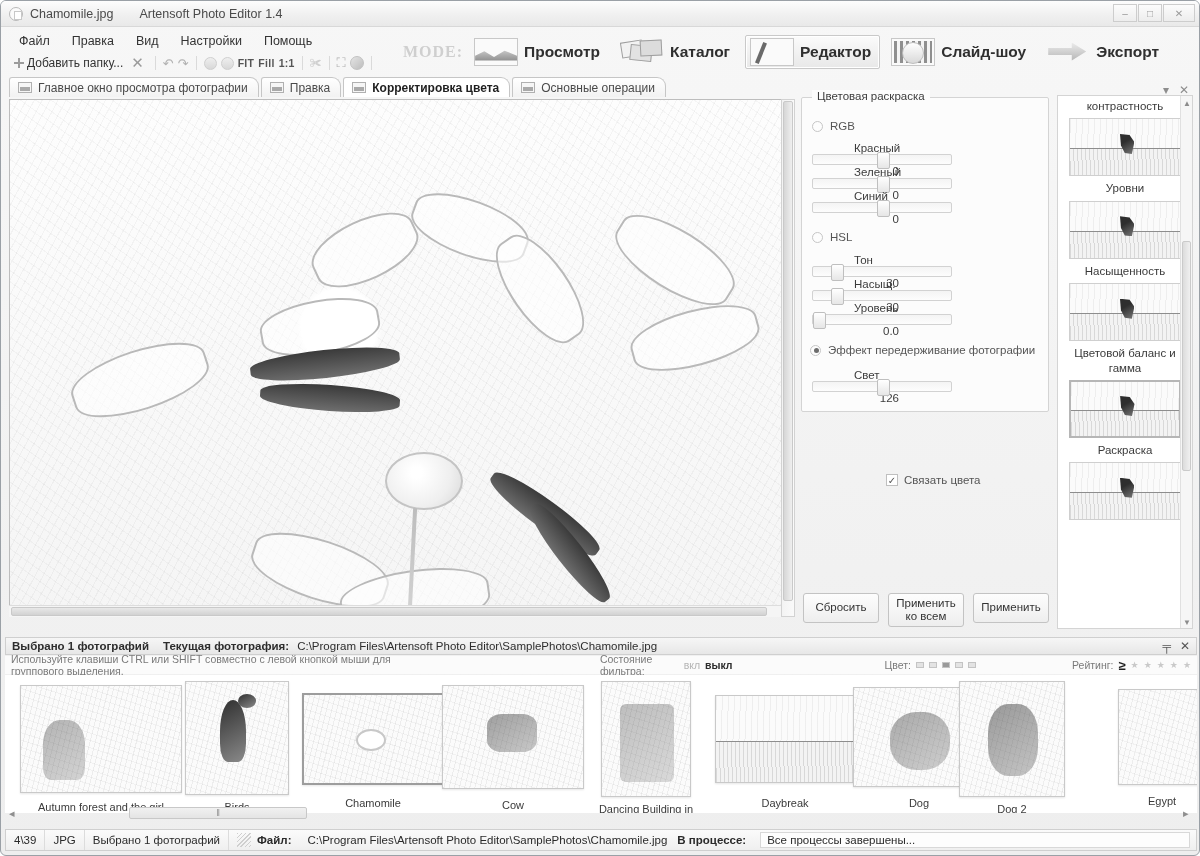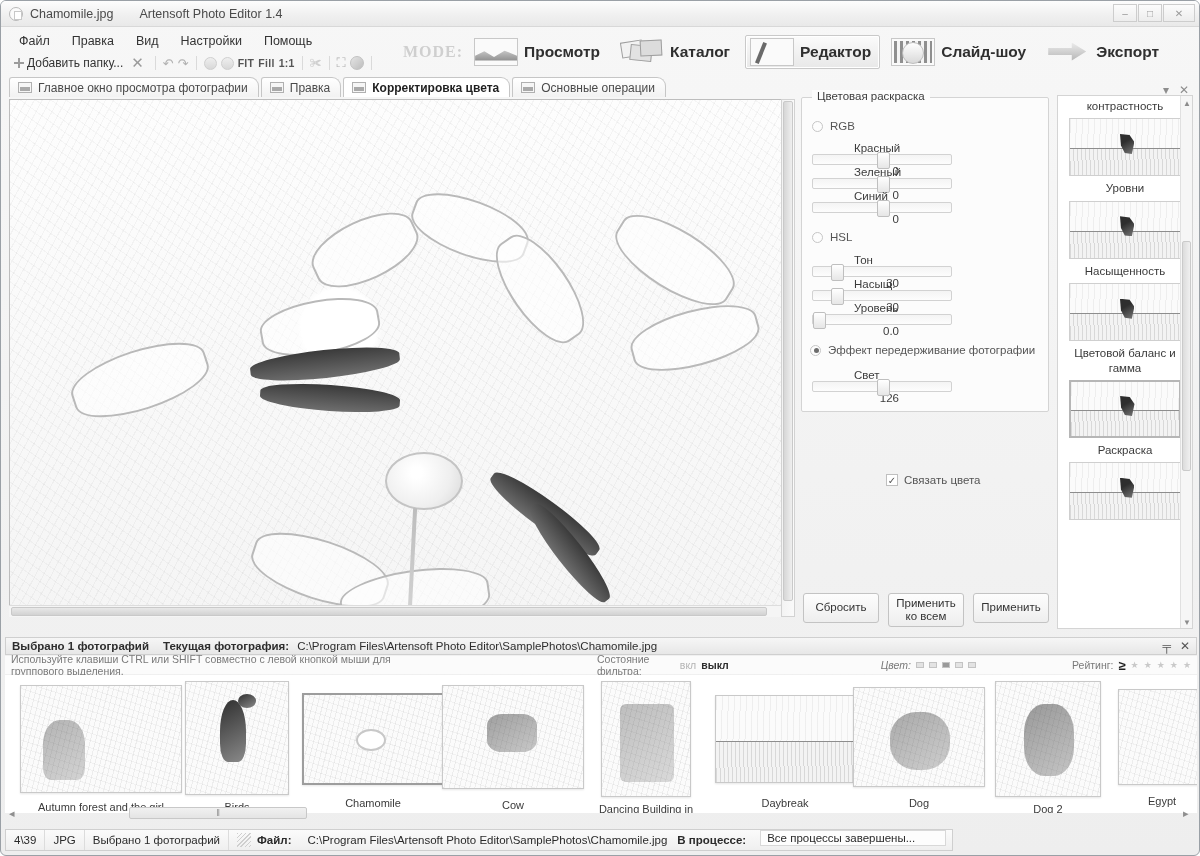--- a/index.html
+++ b/index.html
@@ -302,21 +302,21 @@
 
   #dock-subbar{
     position:absolute;left:4px;top:655px;width:1192px;height:18px;
     display:flex;align-items:center;padding:0 6px;font-size:10.5px;color:#7a7a7a;
     background:#fbfbfb;
   }
   .sub-grp{ display:flex;align-items:center;gap:5px; }
   #filter-state{ margin-left:162px; }
   #filter-state .on{ color:#b4b4b4; }
   #filter-state .off{ color:#2d2d2d;font-weight:bold; }
-  #color-grp{ margin-left:152px;font-style:italic; }
+  #color-grp{ margin-left:152px; }
   .swatch{ width:8px;height:6px;border:1px solid #c4c4c4;background:#e3e3e3;display:inline-block; }
   .swatch.d{ background:#9a9a9a; }
   #rating-grp{ margin-left:96px;display:flex;align-items:center;gap:5px; }
   #rating-val{ font-weight:bold;color:#1f1f1f;font-size:13px; }
   .star{ color:#c9c9c9;font-size:9px; }
 
   #filmstrip{
     position:absolute;left:4px;top:674px;width:1192px;height:138px;
     background:#ffffff;overflow:hidden;
   }
@@ -337,23 +337,23 @@
   #film-hscroll{
     position:absolute;left:128px;top:806px;width:178px;height:12px;
     background:linear-gradient(180deg,#f1f1f1,#e4e4e4);border:1px solid #c8c8c8;border-radius:2px;
     display:flex;align-items:center;justify-content:center;color:#8e8e8e;font-size:9px;
   }
   #film-left-arrow{ position:absolute;left:8px;top:806px;color:#8e8e8e;font-size:11px; }
   #film-right-arrow{ position:absolute;left:1182px;top:806px;color:#8e8e8e;font-size:11px; }
 
   
   #statusbar{
-    position:absolute;left:4px;top:828px;width:948px;height:22px;
+    position:absolute;left:4px;top:828px;width:1192px;height:22px;
     border:1px solid #cfcfcf;background:linear-gradient(180deg,#fbfbfb,#efefef);
-    display:flex;align-items:flex-start;font-size:11.5px;color:#2a2a2a;
+    display:flex;align-items:center;font-size:11.5px;color:#2a2a2a;
   }
   .sb-cell{ padding:0 8px;height:20px;display:flex;align-items:center; border-right:1px solid #dcdcdc;}
   .sb-cell.nb{ border-right:none; }
   .sb-bold{ font-weight:bold; }
   #sb-progress{
     flex:1;height:16px;margin:0 6px;border:1px solid #d8d8d8;background:#fdfdfd;
     display:flex;align-items:center;padding-left:6px;font-size:11.5px;color:#2a2a2a;
   }
   #sb-grip{ width:14px;height:14px;margin-right:4px;
     background:repeating-linear-gradient(135deg,#cfcfcf 0 1px,transparent 1px 3px); }
@@ -721,21 +721,21 @@
     </div>
 
     <div class="film-item" style="left:844px;width:140px;">
       <div class="film-thumb" style="width:132px;height:100px;margin:8px auto 0;">
         <span class="tex-a"></span>
         <span class="blob" style="left:36px;top:24px;width:60px;height:58px;border-radius:44%;opacity:.40;"></span>
       </div>
       <div class="film-caption" style="margin-top:10px;">Dog</div>
     </div>
 
-    <div class="film-item" style="left:980px;width:126px;">
+    <div class="film-item" style="left:944px;width:126px;">
       <div class="film-thumb" style="width:106px;height:116px;margin:2px auto 0;">
         <span class="tex-a"></span>
         <span class="blob" style="left:28px;top:22px;width:50px;height:72px;border-radius:40%;opacity:.48;"></span>
       </div>
       <div class="film-caption" style="margin-top:6px;">Dog 2</div>
     </div>
 
     <div class="film-item" style="left:1112px;width:90px;">
       <div class="film-thumb" style="width:88px;height:96px;margin:10px auto 0;">
         <span class="tex-a"></span>

